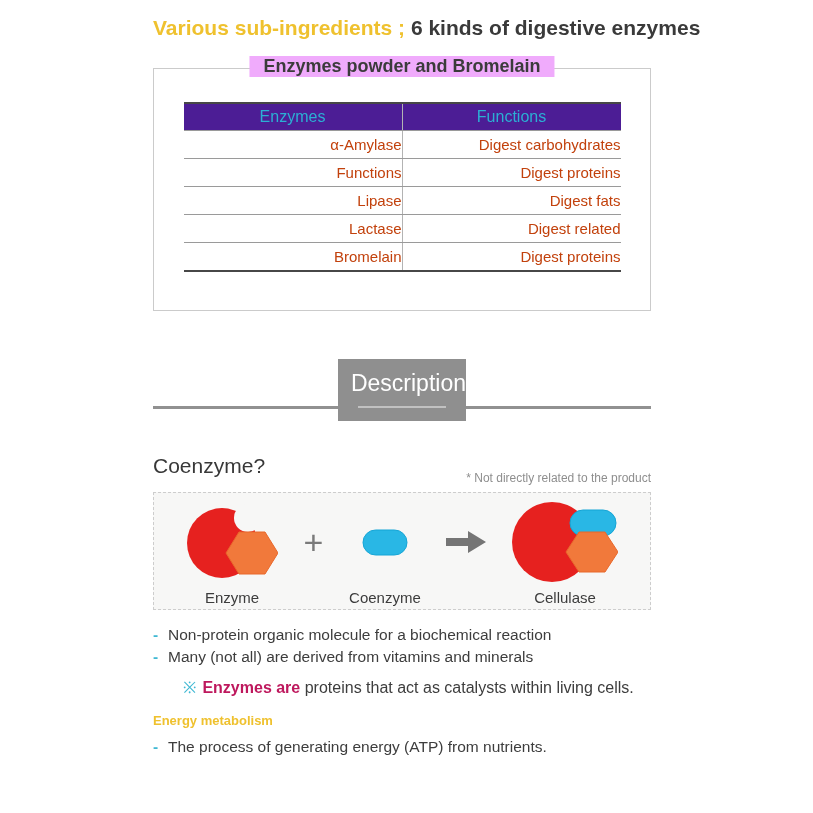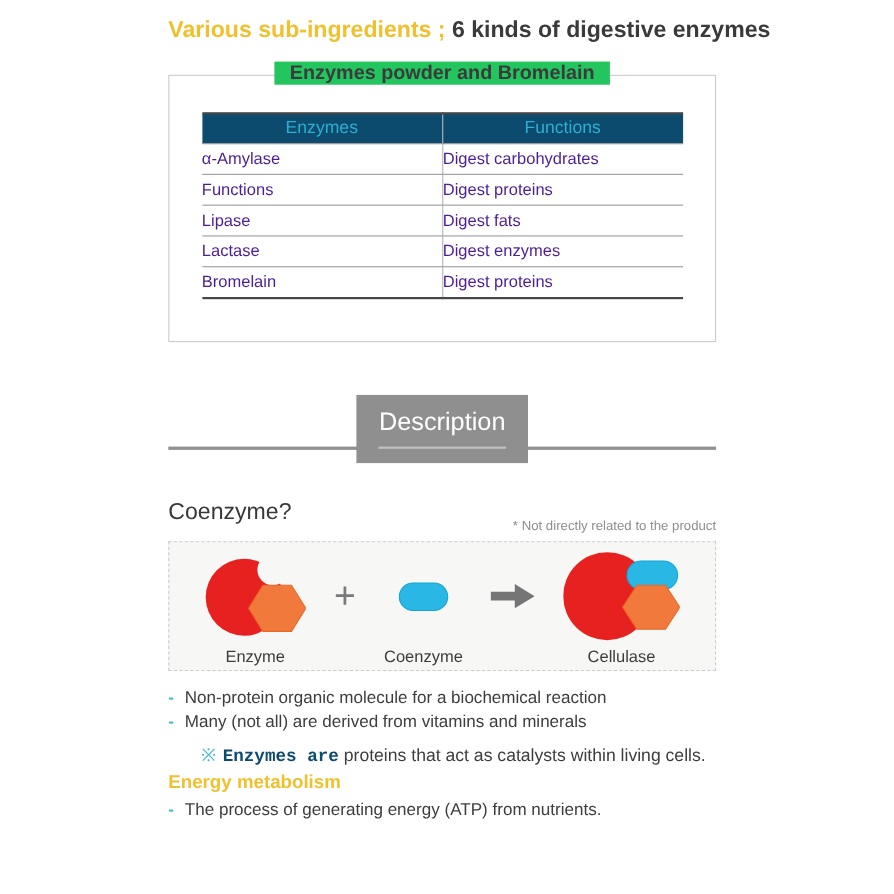--- a/index.html
+++ b/index.html
@@ -7,38 +7,38 @@
               font-family:"Liberation Sans", sans-serif; color:#3d3d3d; }
   .content { position:absolute; left:153px; top:0; width:498px; }
 
   
   .main-title { margin-top:14px; font-size:21px; font-weight:bold; line-height:28px; color:#3a3a3a; white-space:nowrap; }
   .main-title .hl { color:#EFC12E; }
 
   
   .enzyme-box { position:relative; margin-top:26px; height:243px; border:1px solid #cbcbcb; }
   .box-legend { position:absolute; top:-13px; left:50%; transform:translateX(-50%);
-                background:#22c55e; padding:0 14px; font-size:18px; font-weight:bold;
+                background:#f0abfc; padding:0 14px; font-size:18px; font-weight:bold;
                 color:#3b3b3b; white-space:nowrap; }
 
   table.enzymes { width:437px; margin:33px auto 0; border-collapse:collapse;
                   border-top:2px solid #474747; border-bottom:2px solid #474747; }
-  table.enzymes th { background:#0c4a6e; color:#2BAFD4; font-weight:normal; font-size:16px;
+  table.enzymes th { background:#4c1d95; color:#2BAFD4; font-weight:normal; font-size:16px;
                      padding:4px 0; border-bottom:1px solid #9a9a9a; text-align:center; }
-  table.enzymes td { font-size:15px; color:#4c1d95; padding:4px 0; text-align:left;
+  table.enzymes td { font-size:15px; color:#c2410c; padding:4px 0; text-align:right;
                      border-bottom:1px solid #9a9a9a; line-height:19px; }
   table.enzymes th:first-child, table.enzymes td:first-child { border-right:1px solid #b3b3b3; width:50%; }
   table.enzymes tr:last-child td { border-bottom:none; }
 
   
   .desc-banner { position:relative; height:62px; margin-top:48px; }
   .desc-line { position:absolute; left:0; right:0; top:47px; height:3px; background:#919191; }
   .desc-box { position:absolute; left:50%; transform:translateX(-50%); top:0;
-              width:156px; height:62px; background:#8F8F8F; color:#ffffff;
-              display:flex; align-items:center; justify-content:center;
+              width:128px; height:62px; background:#8F8F8F; color:#ffffff;
+              display:flex; align-items:center; justify-content:flex-end;
               font-size:23px; padding-bottom:14px; }
   .desc-box::after { content:""; position:absolute; left:20px; right:20px; top:47px;
                      height:2px; background:rgba(255,255,255,0.45); }
 
   
   .co-head-row { display:flex; justify-content:space-between; align-items:flex-start; margin-top:32px; }
   .co-heading { font-size:21px; font-weight:normal; color:#383838; line-height:26px; }
   .co-note { font-size:12px; color:#8e8e8e; margin-top:18px; }
   .co-lead { margin-top:10px; font-size:18px; font-weight:bold; color:#EFC12E; line-height:24px; }
 
@@ -50,23 +50,23 @@
   .fl1 { grid-column:1; } .fl2 { grid-column:3; } .fl3 { grid-column:5; }
   .op { color:#7a7a7a; }
 
   
   .bullets { margin-top:14px; }
   .bullet { display:flex; font-size:15.5px; line-height:22px; color:#3d3d3d; }
   .dash { color:#3FB8D3; font-weight:bold; width:15px; flex:none; }
 
   .reference { margin-top:8px; padding-left:30px; font-size:16px; line-height:24px; color:#3d3d3d; }
   .ref-marker { color:#3FB8D3; margin-right:6px; }
-  .ref-bold { font-weight:bold; color:#0c4a6e;font-family:Liberation Mono, monospace; }
+  .ref-bold { font-weight:bold; color:#be185d; }
 
-  .energy-heading { font-size:17px; font-weight:bold; color:#EFC12E; line-height:22px; }
+  .energy-heading { margin-top:10px; font-size:13px; font-weight:bold; color:#EFC12E; line-height:22px; }
   .energy-bullet { margin-top:4px; }
 </style>
 </head>
 <body>
 
 <div class="content">
 
   <h1 class="main-title">
     <span class="hl">Various sub-ingredients ;</span>
     <span>6 kinds of digestive enzymes</span>
@@ -89,21 +89,21 @@
         <tr>
           <td>Functions</td>
           <td>Digest proteins</td>
         </tr>
         <tr>
           <td>Lipase</td>
           <td>Digest fats</td>
         </tr>
         <tr>
           <td>Lactase</td>
-          <td>Digest enzymes</td>
+          <td>Digest related</td>
         </tr>
         <tr>
           <td>Bromelain</td>
           <td>Digest proteins</td>
         </tr>
       </tbody>
     </table>
   </div>
 
   <div class="desc-banner">

